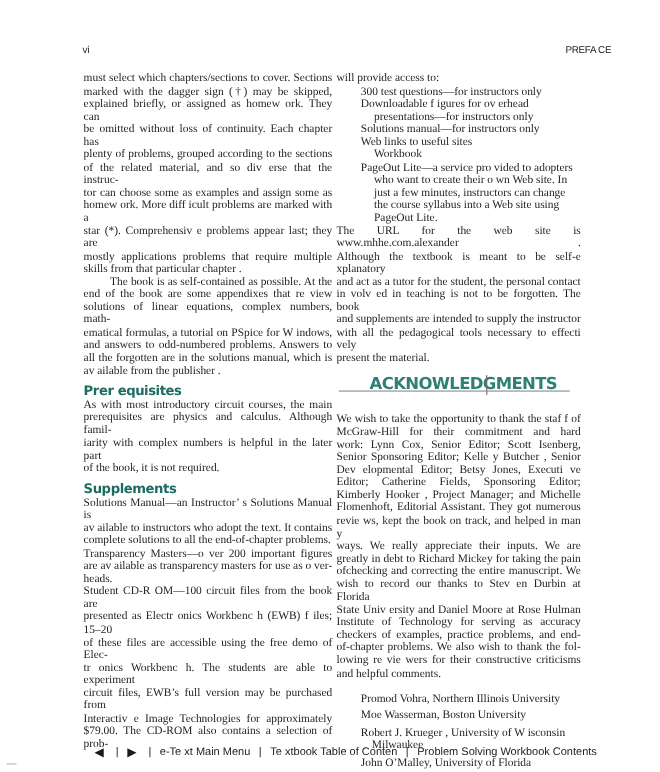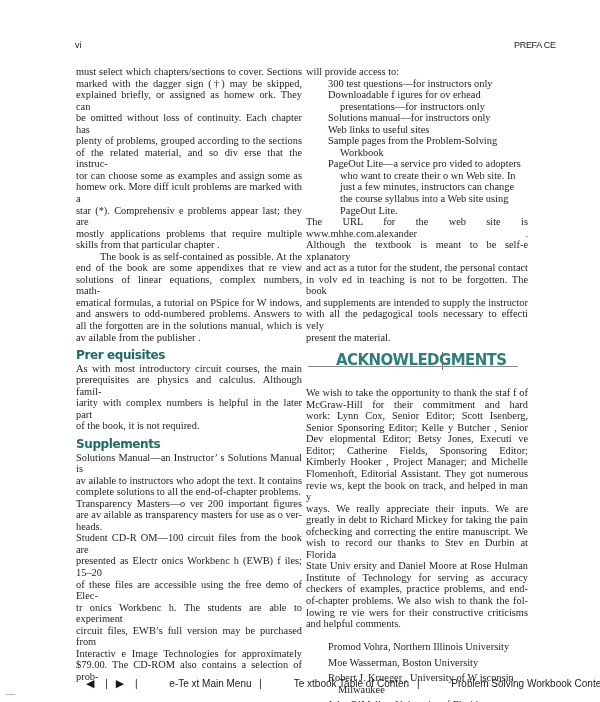--- a/index.html
+++ b/index.html
@@ -22,21 +22,21 @@
   .ack-wrap { position: relative; display: block; height: 36px; margin-top: 8px; }
   .ack-title { position: absolute; left: 30px; top: 4px; font-family: "DejaVu Sans", sans-serif; font-weight: bold; font-size: 15px; color: #2e7f77; letter-spacing: -0.6px; }
   .ack-bar { position: absolute; left: 136px; top: 1px; width: 1px; height: 18px; background: #6b6b6b; }
   .ack-rule { position: absolute; left: 2px; top: 15px; width: 210px; height: 1px; background: #8a8a8a; }
   .rev { display: block; padding-left: 22px; margin-bottom: 4px; }
   .rev .cont { display: block; padding-left: 10px; }
   .nav { position: absolute; top: 677px; left: 86px; font-family: "Liberation Sans", sans-serif; font-size: 10px; color: #1a1a1a; white-space: nowrap; }
   .nav span { display: inline-block; vertical-align: middle; }
   .nav .arrow { font-size: 11px; margin-right: 3px; cursor: pointer; }
   .nav .sep { margin: 0 5px; }
-  .nav .link { cursor: pointer; margin-left: 24px; }
+  .nav .link { cursor: pointer; }
   .tiny-mark { position: absolute; left: 6px; top: 694px; width: 9px; height: 1px; background: #b5b5b5; }
 </style>
 </head>
 <body>
 
 <div class="page">
 
   <div class="hdr left">vi</div>
   <div class="hdr right">PREFA CE</div>
 
@@ -92,21 +92,20 @@
   </div>
 
   <div class="col right">
     <span class="ln">will provide access to:</span>
     <div>
       <span class="ln ind1">300 test questions—for instructors only</span>
       <span class="ln ind1">Downloadable f igures for ov erhead</span>
       <span class="ln ind2">presentations—for instructors only</span>
       <span class="ln ind1">Solutions manual—for instructors only</span>
       <span class="ln ind1">Web links to useful sites</span>
-      <span class="ln ind1">Sample pages from the Problem-Solving</span>
       <span class="ln ind2">Workbook</span>
       <span class="ln ind1">PageOut Lite—a service pro vided to adopters</span>
       <span class="ln ind2">who want to create their o wn Web site. In</span>
       <span class="ln ind2">just a few minutes, instructors can change</span>
       <span class="ln ind2">the course syllabus into a Web site using</span>
       <span class="ln ind2">PageOut Lite.</span>
     </div>
     <div>
       <span class="ln j">The URL for the web site is www.mhhe.com.alexander .</span>
       <span class="ln j">Although the textbook is meant to be self-e xplanatory</span>

